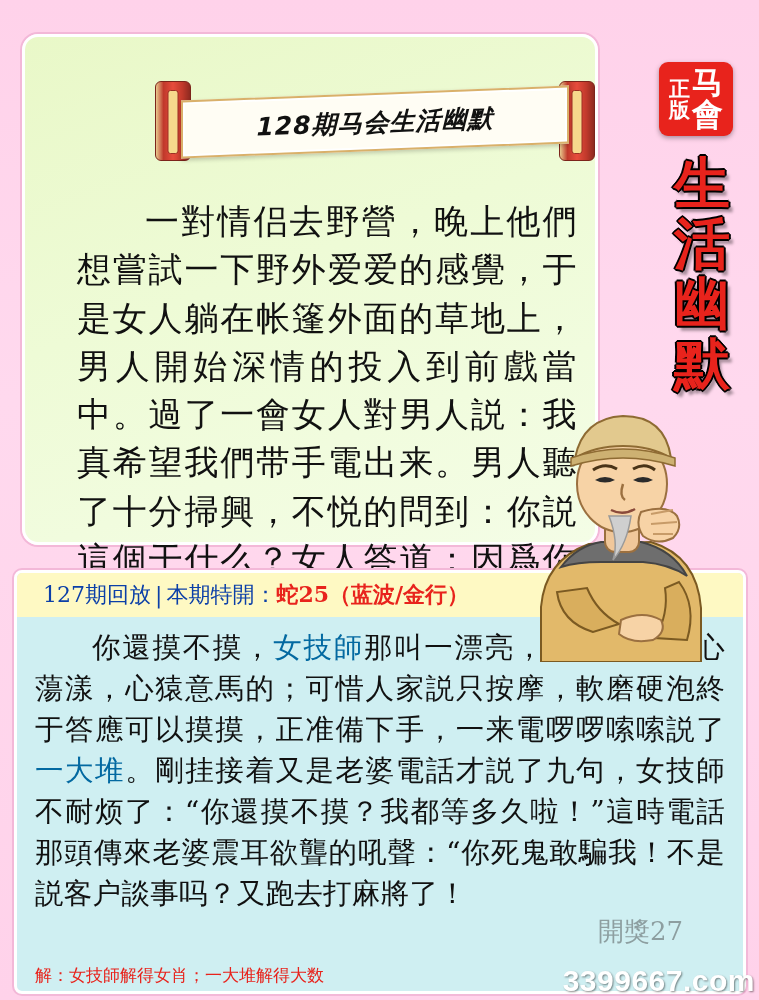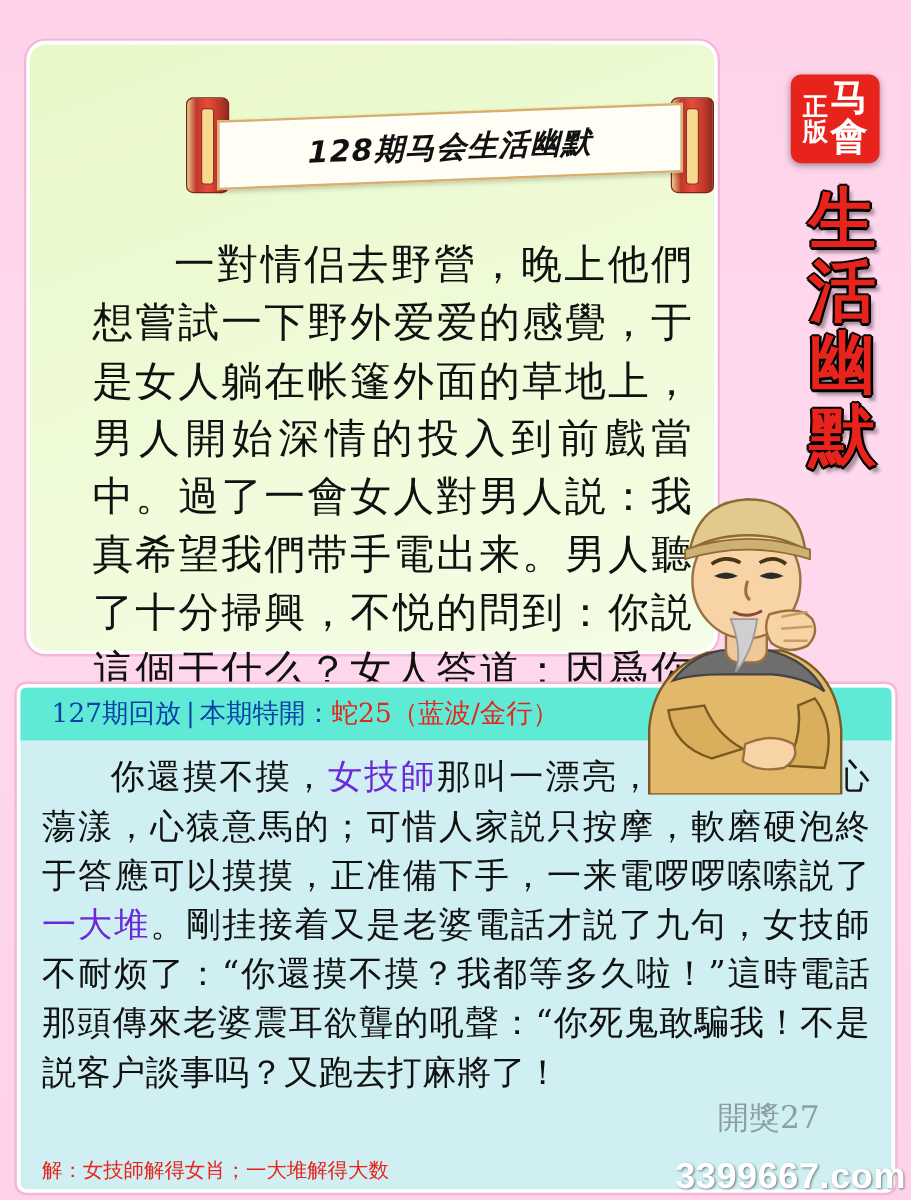--- a/index.html
+++ b/index.html
@@ -178,45 +178,45 @@
     width: 726px;
     height: 418px;
     background: #cfeff2;
     border: 3px solid #ffffff;
     border-radius: 8px;
     box-shadow: 0 0 0 2px #f3b8d8;
     overflow: hidden;
   }
   .bottom-header {
     height: 44px;
-    background: #5eead4;
+    background: #fef9c3;
     display: flex;
     align-items: center;
     padding-left: 26px;
     box-sizing: border-box;
     font-family: "DejaVu Serif", serif;
     font-size: 22px;
     color: #0b3fa8;
     white-space: nowrap;
   }
   .bottom-header .sep { margin: 0 4px; color: #0b3fa8; }
-  .bottom-header .red { color: #e8231c; font-weight: normal; text-align: right; }
+  .bottom-header .red { color: #e8231c; font-weight: bold; text-align: right; }
 
   .bottom-body {
     padding: 10px 18px 0 18px;
     font-family: "DejaVu Serif", serif;
     font-size: 28.5px;
     line-height: 1.44;
     color: #111;
     text-align: justify;
     text-indent: 2em;
     letter-spacing: 0.3px;
   }
   .bottom-body .red {
-    color: #6d28d9;
+    color: #0369a1;
   }
 
   .bottom-footer {
     position: absolute;
     left: 0;
     bottom: 4px;
     width: 100%;
     padding: 0 18px;
     box-sizing: border-box;
     font-family: "DejaVu Serif", serif;

